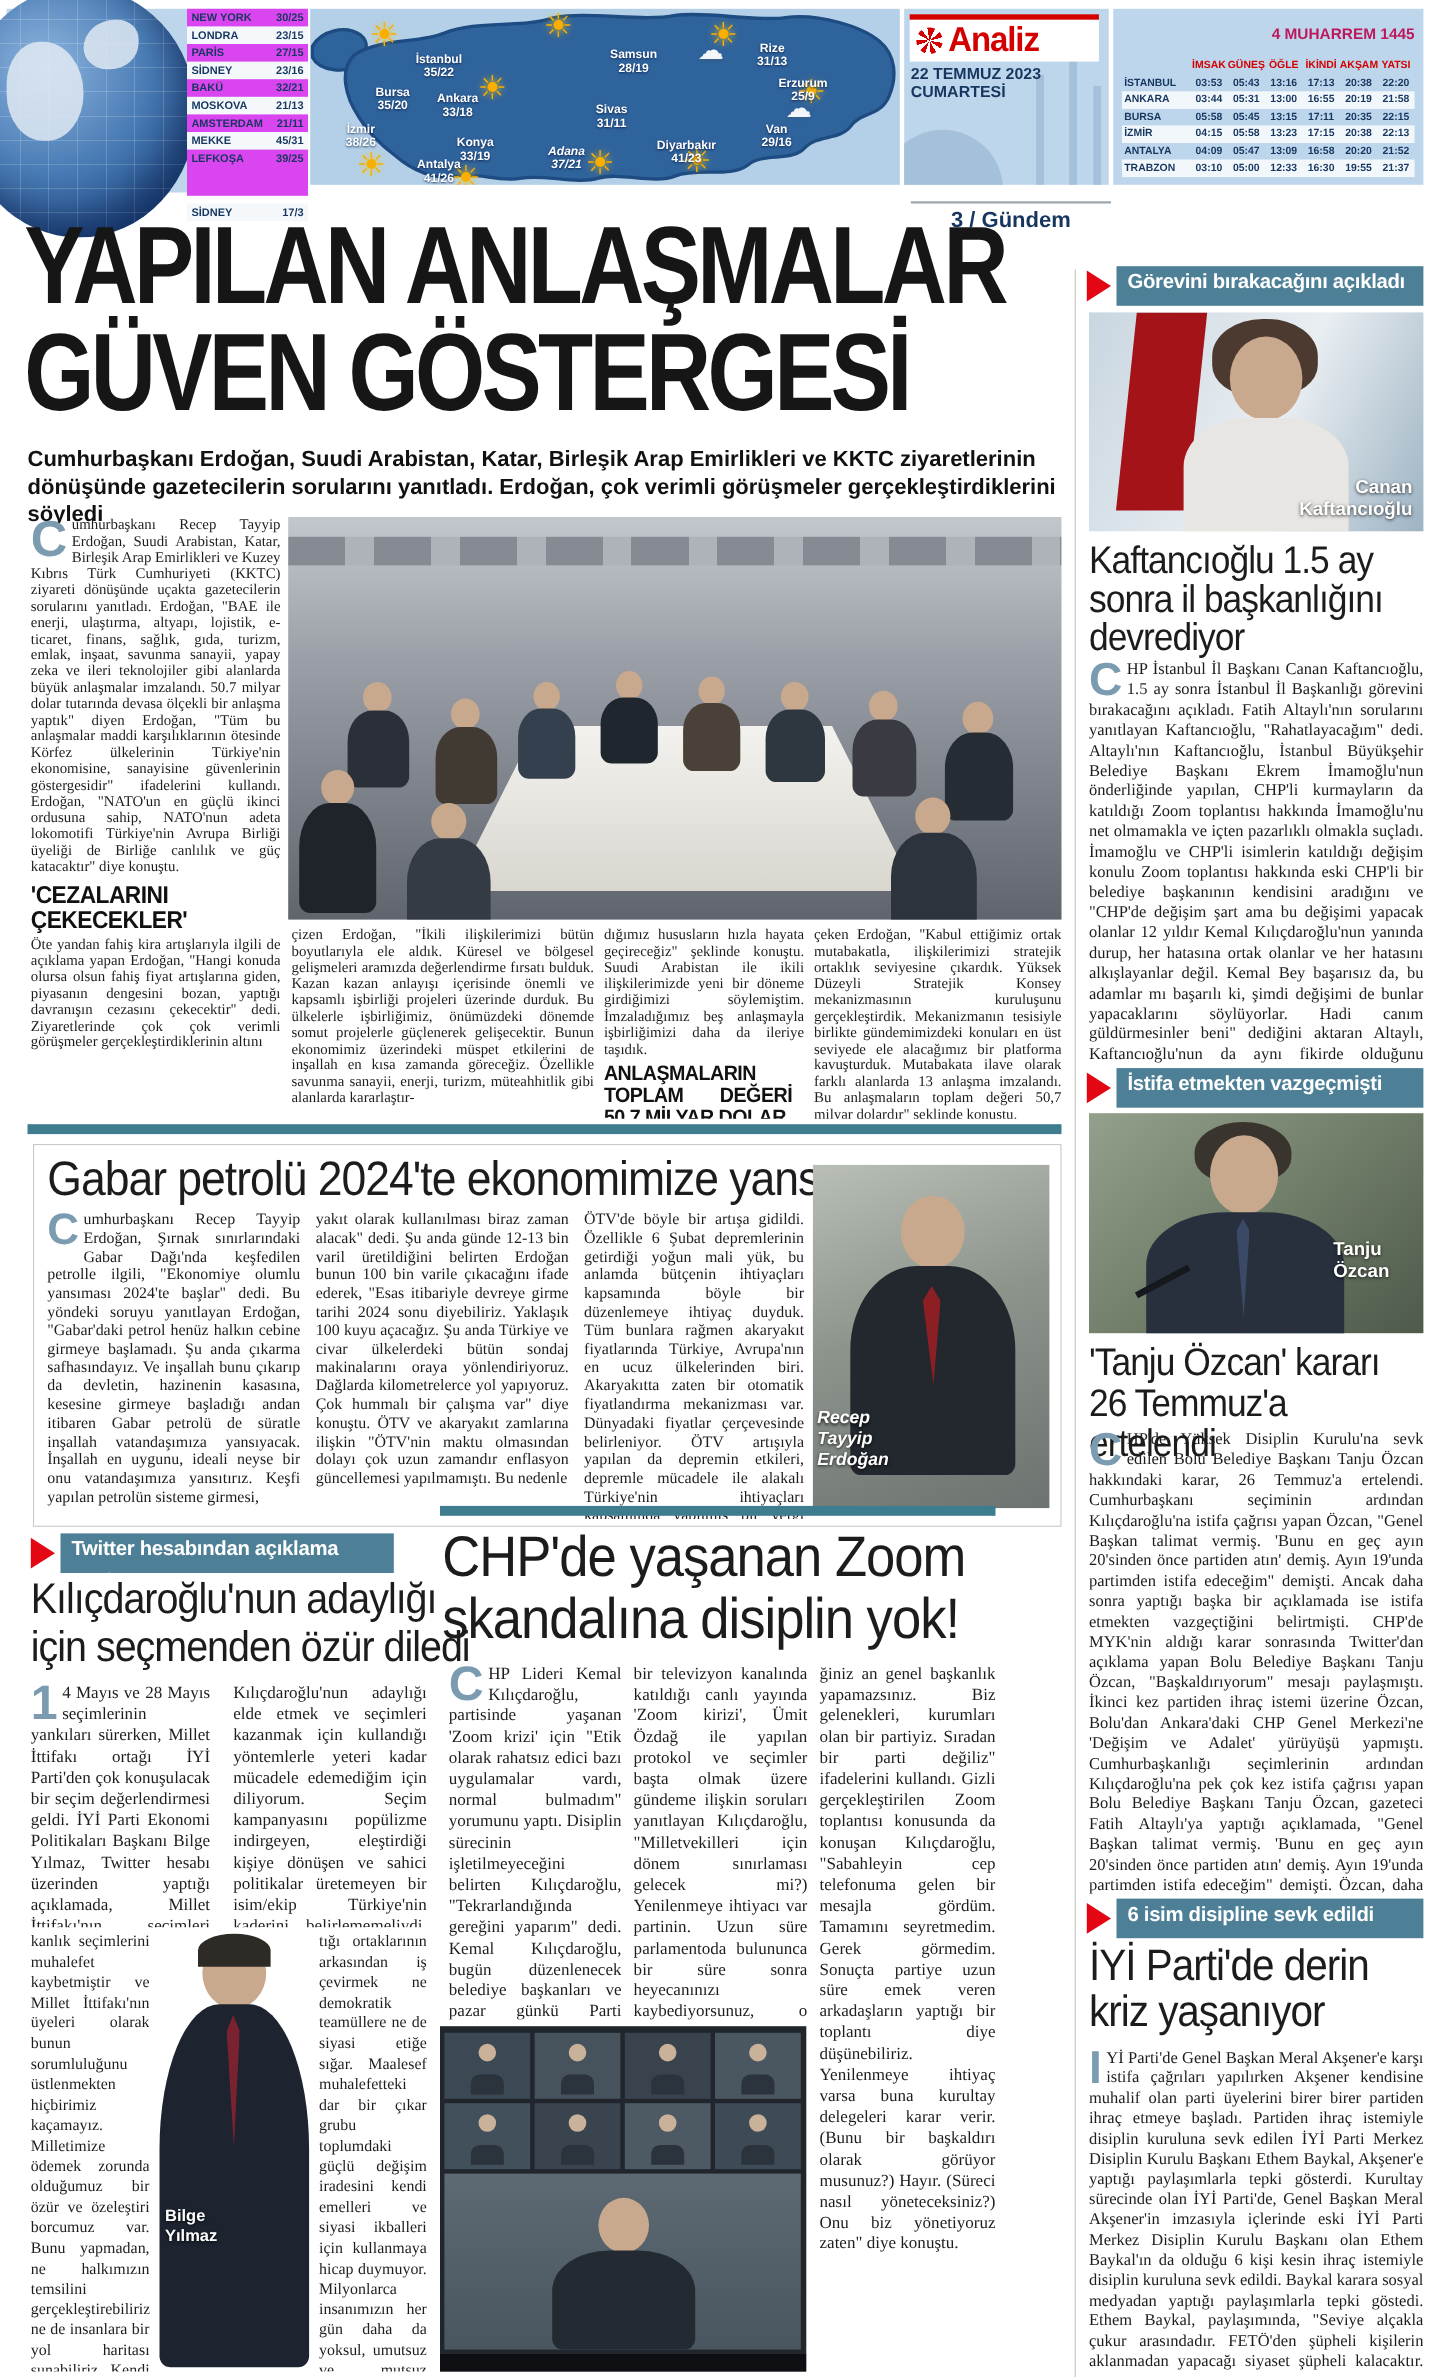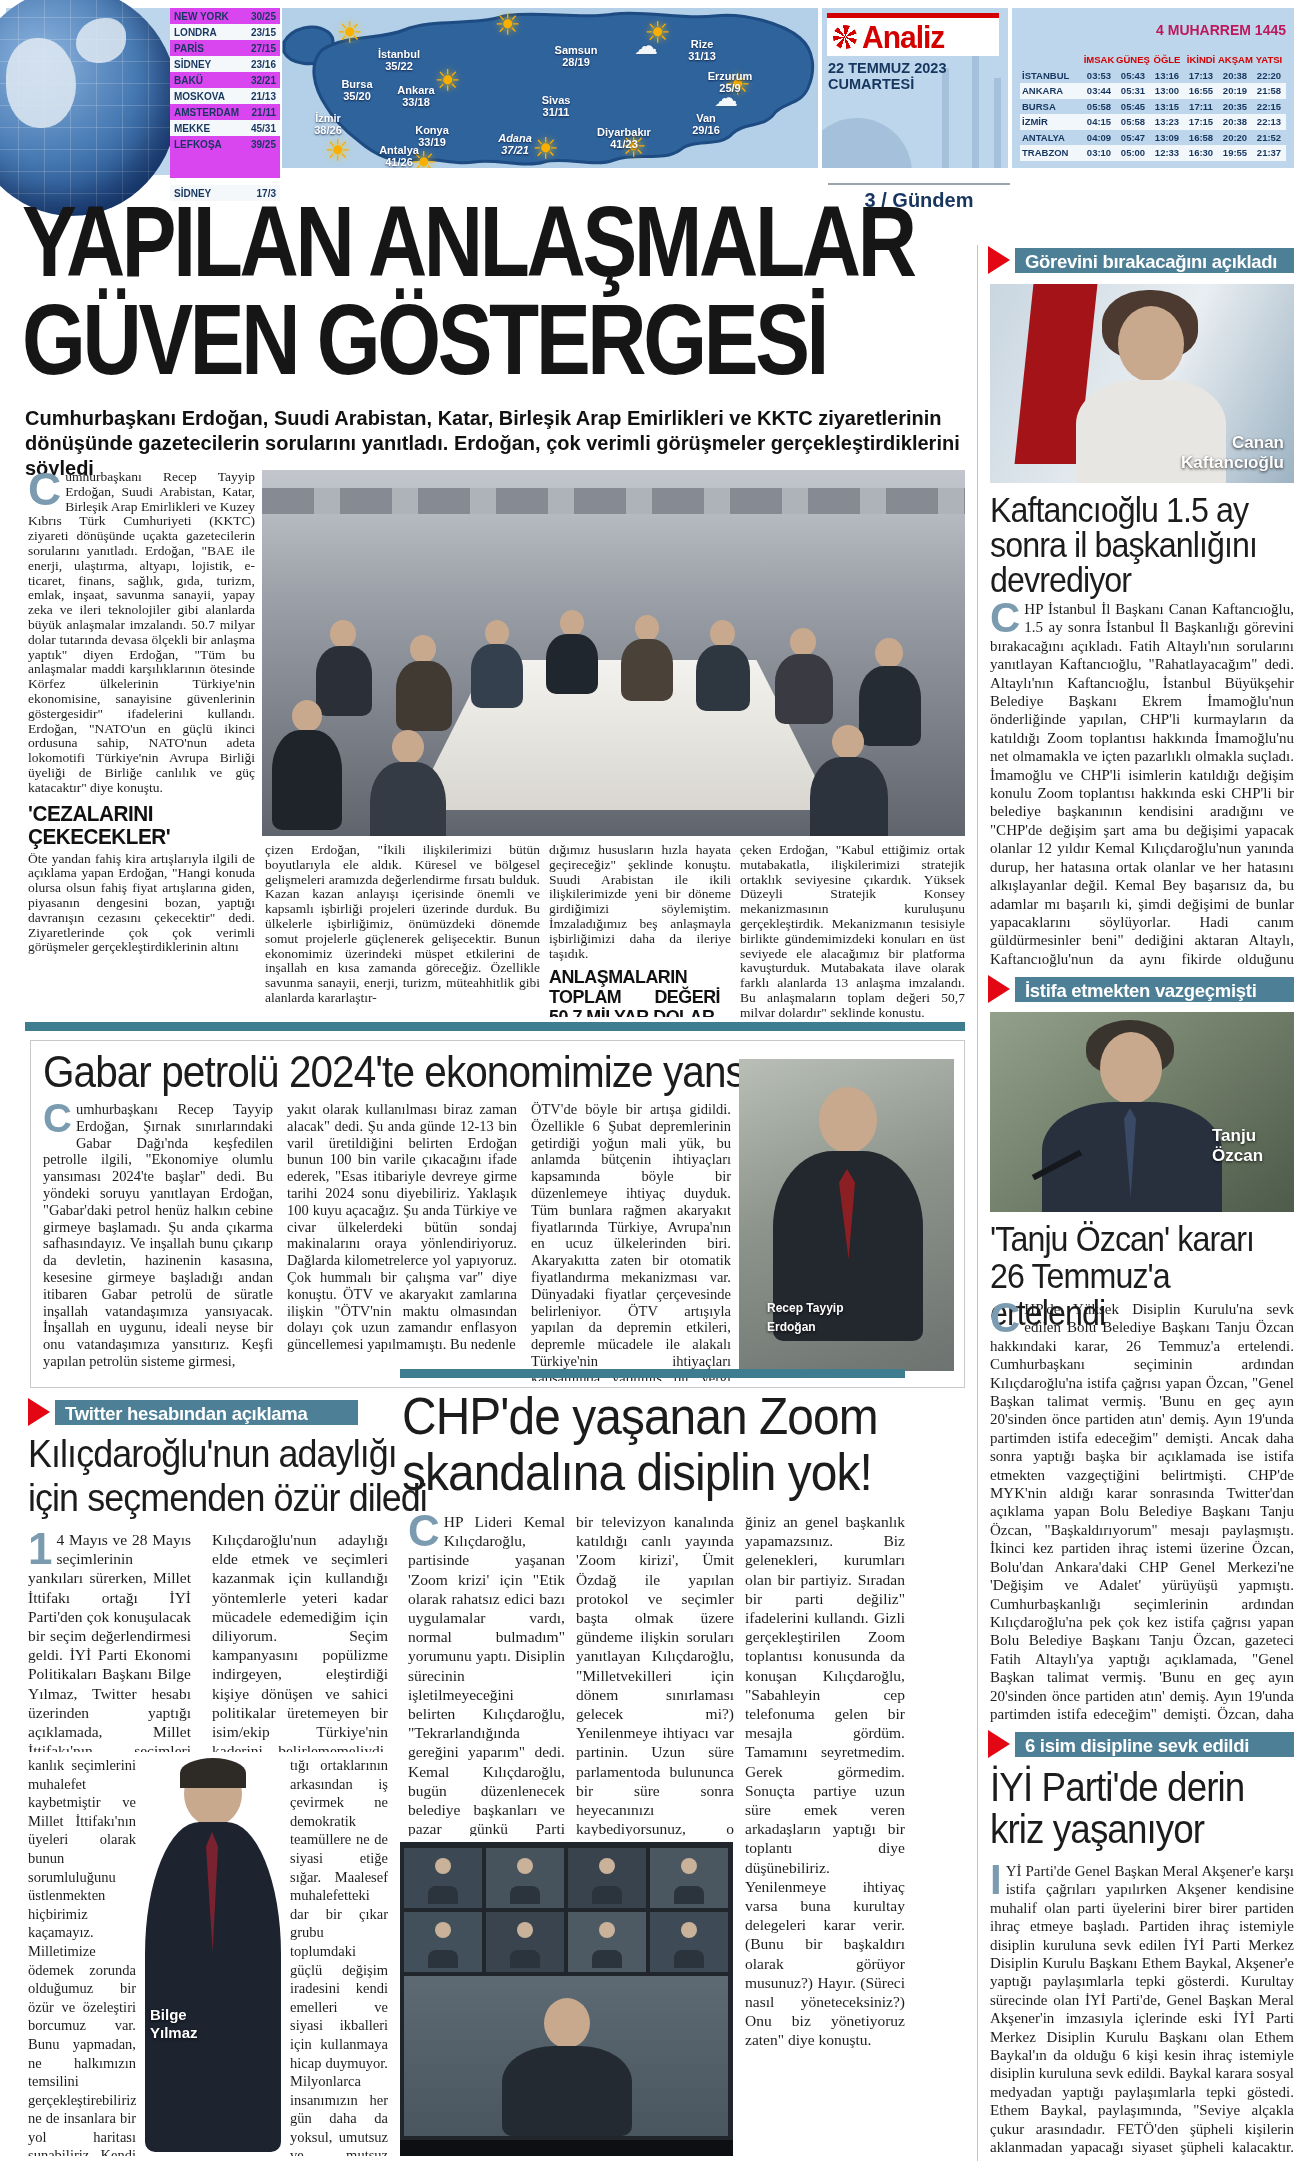--- a/index.html
+++ b/index.html
@@ -78,21 +78,21 @@
   .head { position:absolute; border-radius:50%; background:#c9a98d; }
   .torso { position:absolute; border-radius:40% 40% 10px 10px; }
   .pcaption { position:absolute; font-family:"Liberation Sans", sans-serif; font-weight:bold;
               color:#fff; text-shadow:0 1px 3px rgba(0,0,0,.8); }
 
   
   .tag { position:absolute; display:flex; align-items:center; height:28px; }
   .tag-arrow { width:0; height:0; border-top:14px solid transparent; border-bottom:14px solid transparent;
                border-left:22px solid #e30613; margin-right:5px; }
   .tag-bar { background:#4d7f96; color:#fff; font-family:"Liberation Sans", sans-serif;
-             font-weight:bold; font-size:18.5px; height:25px; line-height:28px; padding:0 14px 0 10px;
+             font-weight:bold; font-size:18.5px; height:36px; line-height:28px; padding:0 14px 0 10px;
              flex:1; letter-spacing:-.3px; }
   .sepbar { position:absolute; background:#3e7d90; }
   .vrule { position:absolute; width:1px; background:#c3c3c3; }
 
   .subhead-sans { font-family:"Liberation Sans", sans-serif; color:#1c1c1c; letter-spacing:-1px;
                   transform:scaleX(.92); transform-origin:left top; white-space:nowrap; }
 
   .railtxt { font-size:15px; line-height:18.4px; text-align:justify; overflow:hidden; }
   .railtxt .dc { font-size:42px; line-height:36px; }
 
@@ -352,21 +352,21 @@
     <div class="abs subhead-sans" style="left:12px;top:6px;font-size:44px;font-weight:400;">Gabar petrolü 2024'te ekonomimize yansır</div>
     <div class="abs smalltxt" style="left:12px;top:60px;width:230px;height:280px;">
       <span class="dc" style="font-size:40px;line-height:34px;">C</span><span>umhurbaşkanı Recep Tayyip Erdoğan, Şırnak sınırlarındaki Gabar Dağı'nda keşfedilen petrolle ilgili, "Ekonomiye olumlu yansıması 2024'te başlar" dedi. Bu yöndeki soruyu yanıtlayan Erdoğan, "Gabar'daki petrol henüz halkın cebine girmeye başlamadı. Şu anda çıkarma safhasındayız. Ve inşallah bunu çıkarıp da devletin, hazinenin kasasına, kesesine girmeye başladığı andan itibaren Gabar petrolü de süratle inşallah vatandaşımıza yansıyacak. İnşallah en uygunu, ideali neyse bir onu vatandaşımıza yansıtırız. Keşfi yapılan petrolün sisteme girmesi,</span>
     </div>
     <div class="abs smalltxt" style="left:256px;top:60px;width:230px;height:280px;">yakıt olarak kullanılması biraz zaman alacak" dedi. Şu anda günde 12-13 bin varil üretildiğini belirten Erdoğan bunun 100 bin varile çıkacağını ifade ederek, "Esas itibariyle devreye girme tarihi 2024 sonu diyebiliriz. Yaklaşık 100 kuyu açacağız. Şu anda Türkiye ve civar ülkelerdeki bütün sondaj makinalarını oraya yönlendiriyoruz. Dağlarda kilometrelerce yol yapıyoruz. Çok hummalı bir çalışma var" diye konuştu. ÖTV ve akaryakıt zamlarına ilişkin "ÖTV'nin maktu olmasından dolayı çok uzun zamandır enflasyon güncellemesi yapılmamıştı. Bu nedenle</div>
     <div class="abs smalltxt" style="left:500px;top:60px;width:200px;height:280px;">ÖTV'de böyle bir artışa gidildi. Özellikle 6 Şubat depremlerinin getirdiği yoğun mali yük, bu anlamda bütçenin ihtiyaçları kapsamında böyle bir düzenlemeye ihtiyaç duyduk. Tüm bunlara rağmen akaryakıt fiyatlarında Türkiye, Avrupa'nın en ucuz ülkelerinden biri. Akaryakıtta zaten bir otomatik fiyatlandırma mekanizması var. Dünyadaki fiyatlar çerçevesinde belirleniyor. ÖTV artışıyla yapılan da depremin etkileri, depremle mücadele ile alakalı Türkiye'nin ihtiyaçları kapsamında yapılmış bir vergi düzenlemesidir" şeklinde konuştu.</div>
     <div class="photo" style="left:708px;top:18px;width:215px;height:312px;background:linear-gradient(160deg,#b9bfb6 0%,#8d948c 45%,#6c7370 100%);">
       <span class="head" style="width:58px;height:66px;left:80px;top:28px;"></span>
       <span class="torso" style="width:150px;height:190px;left:34px;top:92px;background:#23272e;"></span>
       <span class="abs" style="left:100px;top:110px;width:16px;height:90px;background:#8c1f24;clip-path:polygon(50% 0,100% 15%,60% 100%,0 15%);"></span>
-      <div class="pcaption" style="left:28px;bottom:34px;width:100px;font-size:12px;line-height:19px;">Recep Tayyip Erdoğan</div>
+      <div class="pcaption" style="left:4px;bottom:34px;width:100px;font-size:16px;line-height:19px;font-style:italic;">Recep Tayyip Erdoğan</div>
     </div>
   </div>
 
   <div class="tag" style="left:28px;top:1398px;width:330px;">
     <span class="tag-arrow"></span>
     <span class="tag-bar">Twitter hesabından açıklama yaptı</span>
   </div>
   <div class="abs" style="left:28px;top:1432px;">
     <div class="subhead-sans" style="font-size:39px;line-height:44px;font-weight:400;">Kılıçdaroğlu'nun adaylığı</div>
     <div class="subhead-sans" style="font-size:39px;line-height:44px;font-weight:400;">için seçmenden özür diledi</div>

